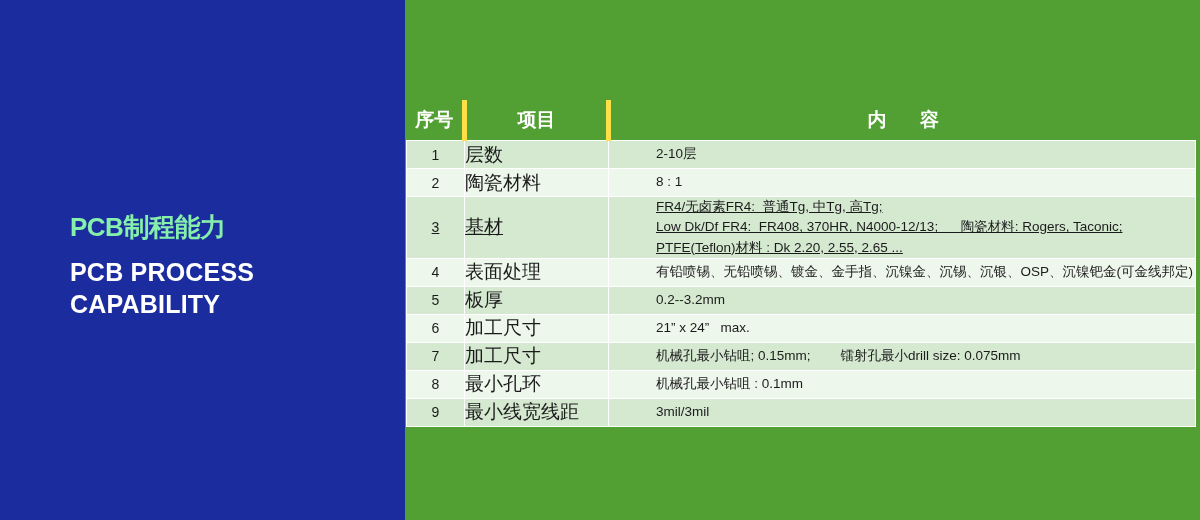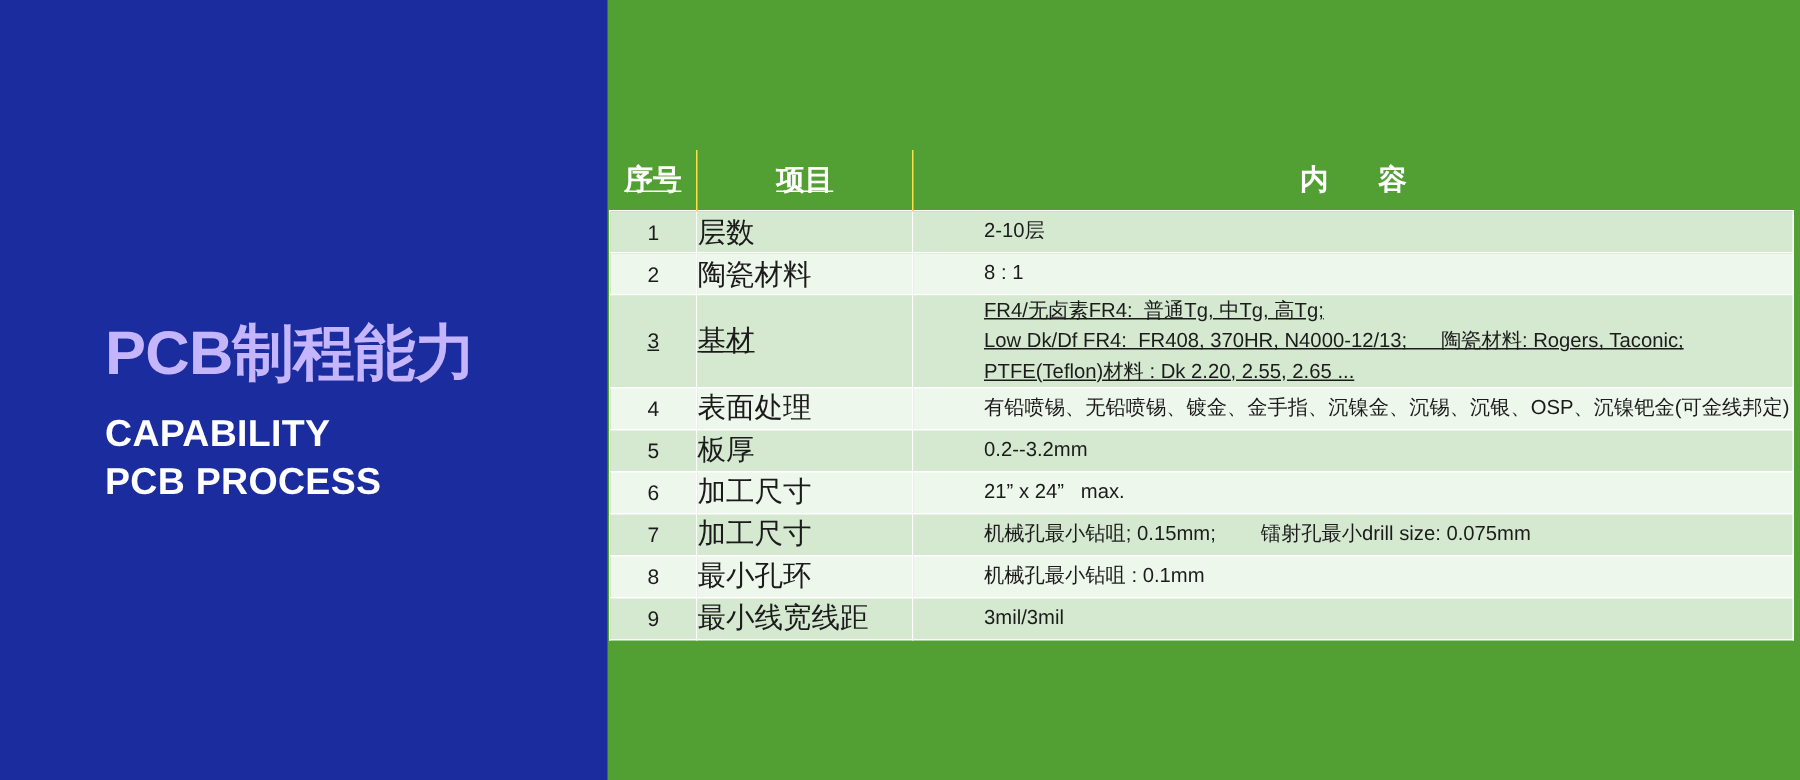--- a/index.html
+++ b/index.html
@@ -27,22 +27,22 @@
     height: 520px;
     background: #1b2d9e;
   }
   .title-block {
     position: absolute;
     left: 70px;
     top: 213px;
     width: 320px;
   }
   .main-title {
-    color: #c4b5fd;
-    font-size: 41px;
+    color: #86efac;
+    font-size: 26px;
     font-weight: bold;
     line-height: 1.12;
     letter-spacing: -0.5px;
     white-space: nowrap;
   }
   .sub-title {
     color: #ffffff;
     font-size: 25px;
     font-weight: bold;
     line-height: 1.28;
@@ -73,22 +73,21 @@
     color: #ffffff;
     font-size: 19px;
     font-weight: bold;
     height: 40px;
     padding: 0;
     border: none;
     vertical-align: middle;
   }
   table.spec thead th.th-no,
   table.spec thead th.th-item {
-    border-right: 1px solid #fde047;
-    text-decoration: underline;
+    border-right: 5px solid #fde047;
   }
   table.spec thead th.th-content {
     letter-spacing: 0.5px;
   }
   .hdr-spaced {
     display: inline-block;
     letter-spacing: 14px;
     padding-left: 14px;
   }
 
@@ -125,22 +124,22 @@
 </style>
 </head>
 <body>
 
 <div class="slide">
 
   <div class="left-panel">
     <div class="title-block">
       <div class="main-title">PCB制程能力</div>
       <div class="sub-title">
+        <div>PCB PROCESS</div>
         <div>CAPABILITY</div>
-        <div>PCB PROCESS</div>
       </div>
     </div>
   </div>
 
   <div class="table-wrap">
     <table class="spec">
       <colgroup>
         <col class="c-no">
         <col class="c-item">
         <col class="c-content">

